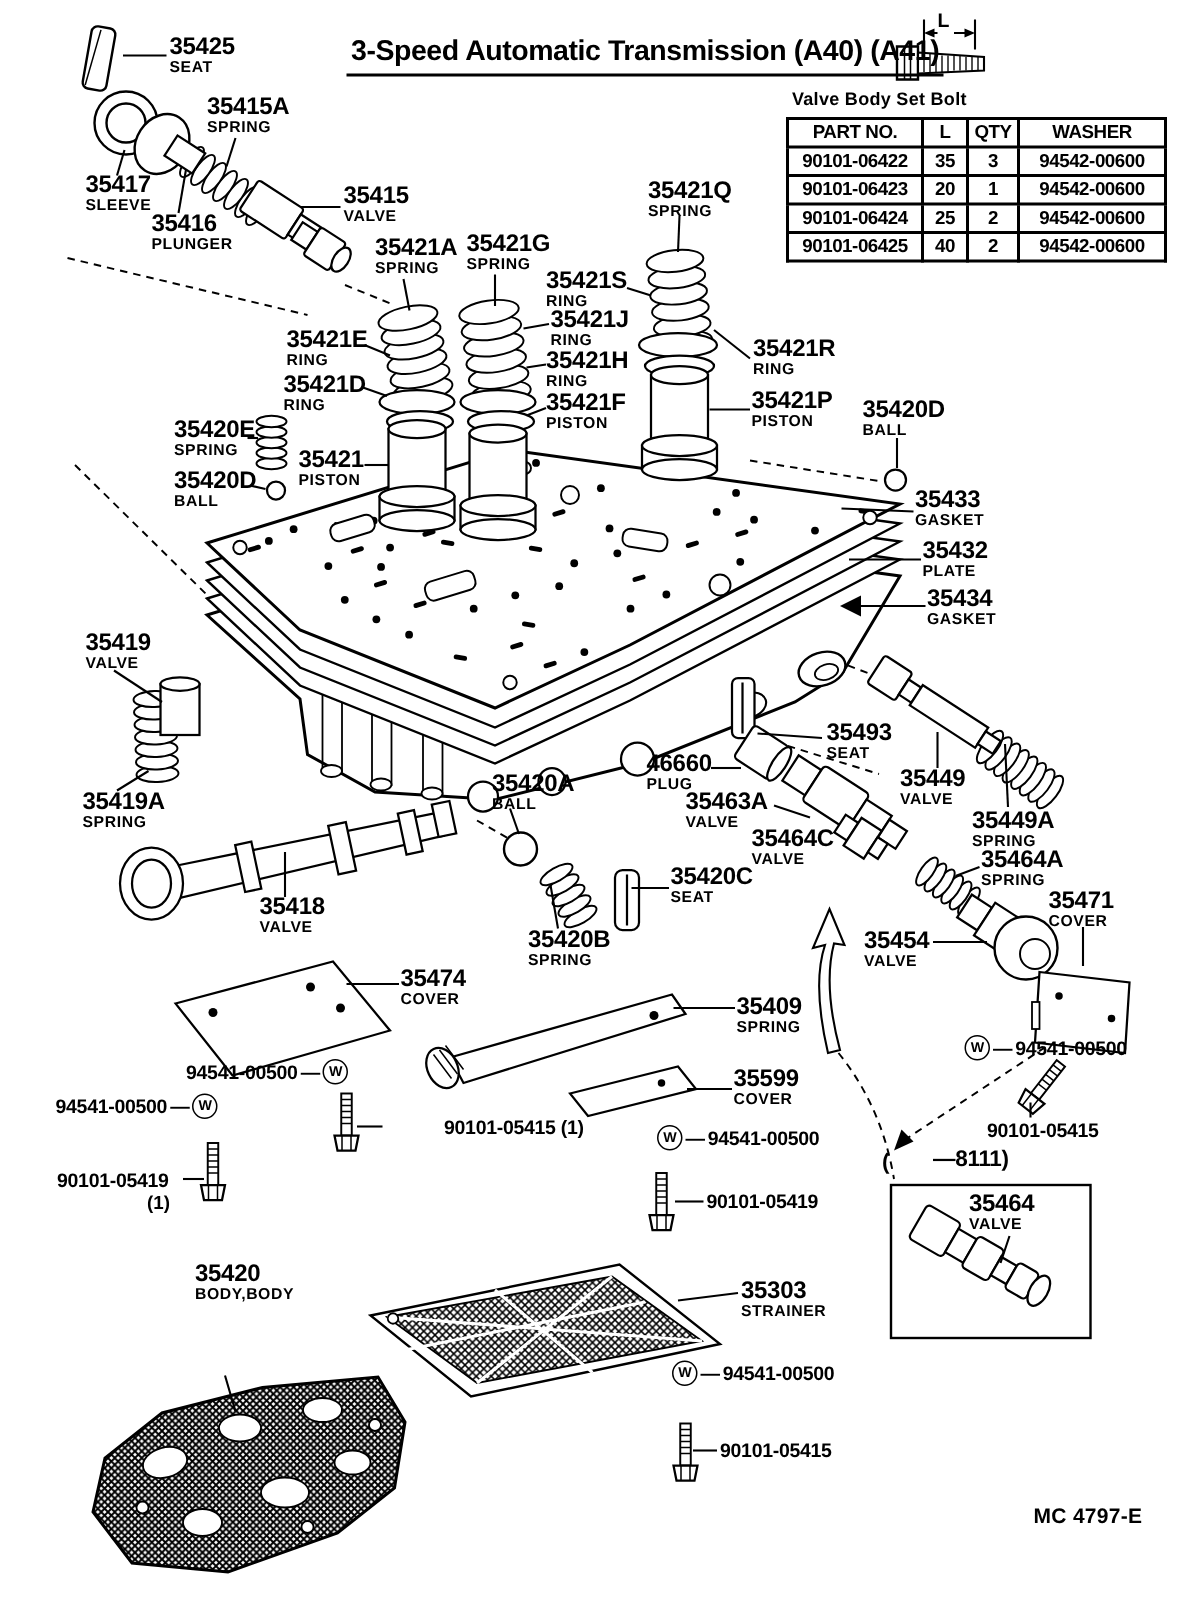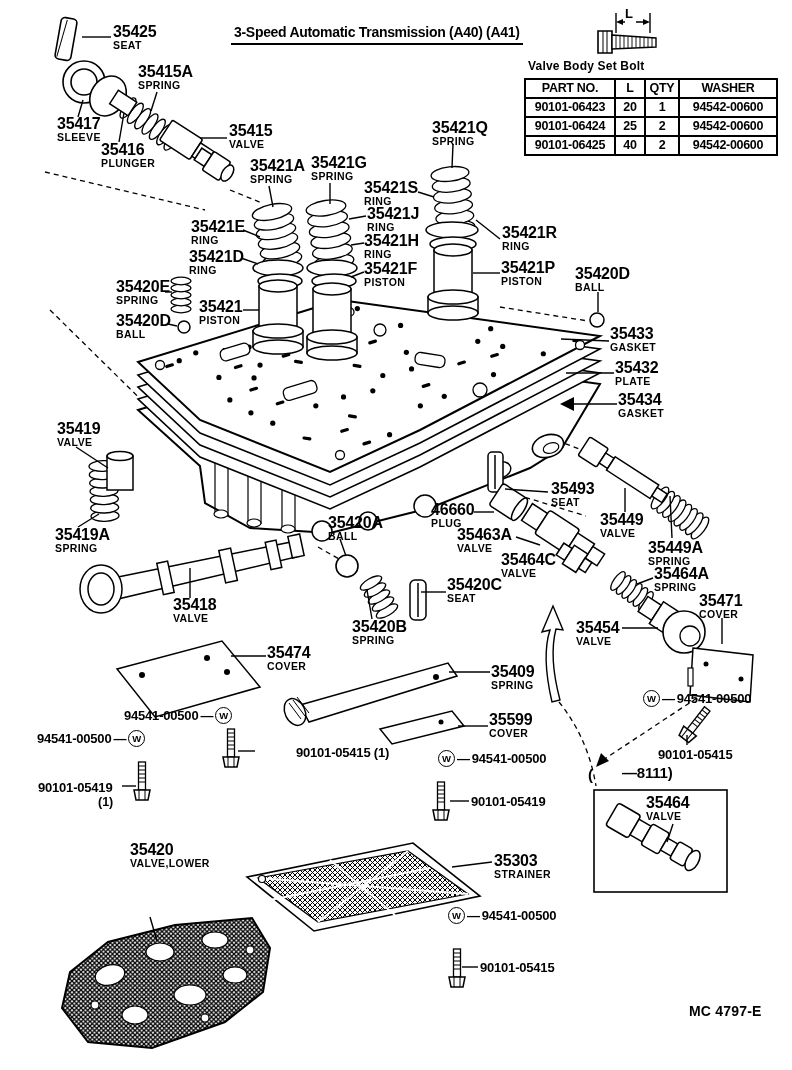--- a/index.html
+++ b/index.html
@@ -9,21 +9,21 @@
   .plabel{position:absolute;white-space:nowrap}
   .pnum{font-weight:700;font-size:16px;line-height:15px;letter-spacing:-0.2px}
   .pname{font-weight:700;font-size:10.5px;line-height:11px;letter-spacing:0.4px;margin-top:1px}
   .prow{display:inline-flex;align-items:center;gap:2px;font-weight:700;font-size:13px;letter-spacing:-0.2px;line-height:15px}
   .wmark{display:inline-block;width:15px;height:15px;border:1.7px solid #000;border-radius:50%;
          font-weight:700;font-size:9.5px;line-height:15px;text-align:center;flex:0 0 auto}
   .dash{font-weight:700}
   .psub{font-weight:700;font-size:12.5px;line-height:13px;margin-left:60px}
   .code .prow{font-size:14px;letter-spacing:0.2px}
   .paren .prow{font-size:15px}
-  #title{position:absolute;left:231px;top:24px;font-size:14px;font-weight:700;letter-spacing:-0.3px;
+  #title{position:absolute;left:231px;top:24px;font-size:19px;font-weight:700;letter-spacing:-0.3px;
          border-bottom:2px solid #000;padding:0 3px 3px 3px}
   #tcaption{position:absolute;left:528px;top:59px;font-size:12px;font-weight:700;letter-spacing:0.2px}
   #btable{position:absolute;left:524px;top:78px;border-collapse:collapse;background:#fff}
   #btable th,#btable td{border:2px solid #000;font-size:12.5px;font-weight:700;padding:1px 3px;
          text-align:center;line-height:15px;letter-spacing:-0.3px}
   #ldim{position:absolute;left:625px;top:6px;font-size:13px;font-weight:700}
 </style>
 </head>
 <body>
 
@@ -451,20 +451,26 @@
   <thead>
         <tr id="btable-head">
           <th>PART NO.</th>
           <th>L</th>
           <th>QTY</th>
           <th>WASHER</th>
         </tr>
       </thead>
   <tbody id="btable-body">
         <tr>
+          <td style="min-width: 82px;">90101-06422</td>
+          <td style="min-width: 22px;">35</td>
+          <td style="min-width: 26px;">3</td>
+          <td style="min-width: 90px;">94542-00600</td>
+        </tr>
+        <tr>
           <td style="min-width: 82px; margin-top: 48px;">90101-06423</td>
           <td style="min-width: 22px;">20</td>
           <td style="min-width: 26px;">1</td>
           <td style="min-width: 90px;">94542-00600</td>
         </tr>
         <tr>
           <td style="min-width: 82px;">90101-06424</td>
           <td style="min-width: 22px;">25</td>
           <td style="min-width: 26px;">2</td>
           <td style="min-width: 90px;">94542-00600</td>
@@ -645,21 +651,21 @@
       <div class="plabel" style="left: 646px; top: 795px;">
         <div class="pnum">35464</div>
         <div class="pname">VALVE</div>
       </div>
       <div class="plabel" style="left: 494px; top: 853px;">
         <div class="pnum">35303</div>
         <div class="pname">STRAINER</div>
       </div>
       <div class="plabel" style="left: 130px; top: 842px;">
         <div class="pnum">35420</div>
-        <div class="pname">VALVE,LOWER</div>
+        <div class="pname">BODY,BODY</div>
       </div>
       <div class="plabel" style="left: 124px; top: 706px;"><span class="prow">
           <span>94541-00500</span>
           <span class="dash">—</span>
           <span class="wmark">W</span>
         </span></div>
       <div class="plabel" style="left: 37px; top: 729px;"><span class="prow">
           <span>94541-00500</span>
           <span class="dash">—</span>
           <span class="wmark">W</span>

